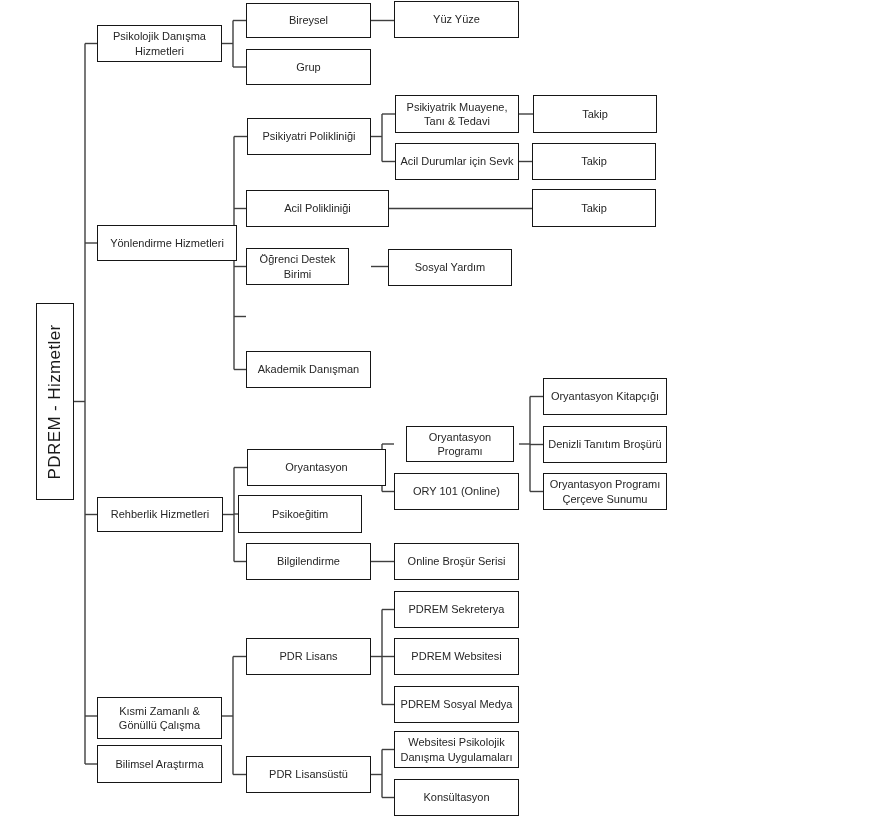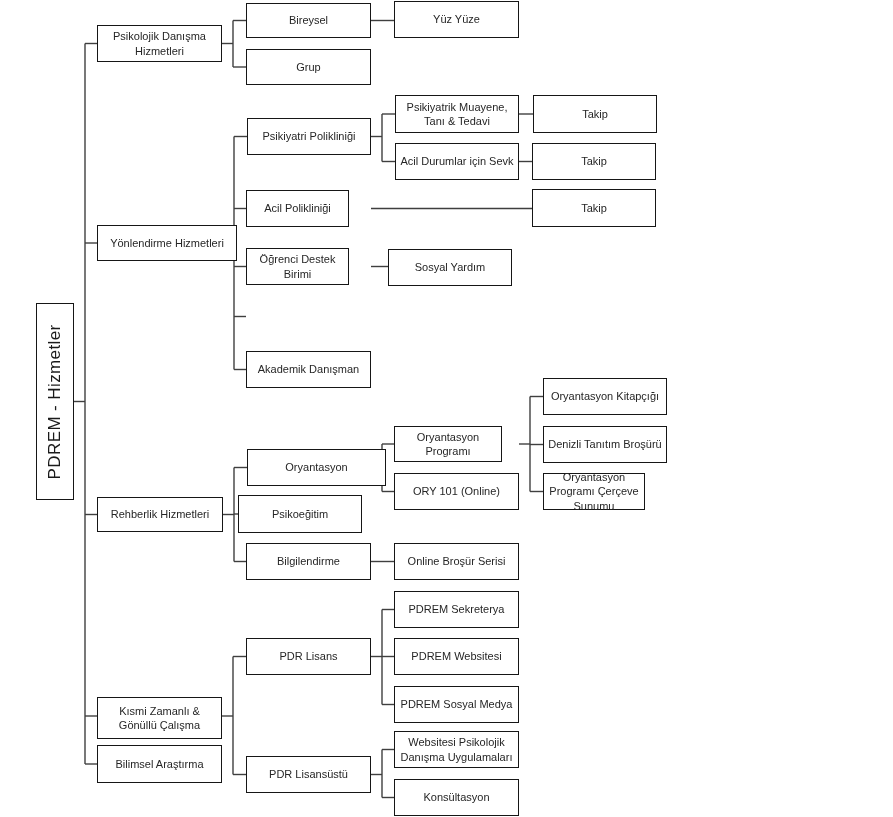--- a/index.html
+++ b/index.html
@@ -105,21 +105,21 @@
 
   <div class="node" style="left:246px;top:3px;width:125px;height:35px">
       <span>Bireysel</span>
     </div>
   <div class="node" style="left:246px;top:49px;width:125px;height:36px">
       <span>Grup</span>
     </div>
   <div class="node" style="left:247px;top:118px;width:124px;height:37px">
       <span>Psikiyatri Polikliniği</span>
     </div>
-  <div class="node" style="left:246px;top:190px;width:103px;height:37px">
+  <div class="node" style="left:246px;top:190px;width:143px;height:37px">
       <span>Acil Polikliniği</span>
     </div>
   <div class="node" style="left:246px;top:248px;width:103px;height:37px">
       <span>Öğrenci Destek Birimi</span>
     </div>
   <div class="node" style="left:246px;top:351px;width:125px;height:37px">
       <span>Akademik Danışman</span>
     </div>
   <div class="node" style="left:247px;top:449px;width:139px;height:37px">
       <span>Oryantasyon</span>
@@ -142,21 +142,21 @@
     </div>
   <div class="node" style="left:395px;top:95px;width:124px;height:38px">
       <span>Psikiyatrik Muayene, Tanı &amp; Tedavi</span>
     </div>
   <div class="node" style="left:395px;top:143px;width:124px;height:37px">
       <span>Acil Durumlar için Sevk</span>
     </div>
   <div class="node" style="left:388px;top:249px;width:124px;height:37px">
       <span>Sosyal Yardım</span>
     </div>
-  <div class="node" style="left:394px;top:426px;width:108px;height:36px">
+  <div class="node" style="left:406px;top:426px;width:108px;height:36px">
       <span>Oryantasyon Programı</span>
     </div>
   <div class="node" style="left:394px;top:473px;width:125px;height:37px">
       <span>ORY 101 (Online)</span>
     </div>
   <div class="node" style="left:394px;top:543px;width:125px;height:37px">
       <span>Online Broşür Serisi</span>
     </div>
   <div class="node" style="left:394px;top:591px;width:125px;height:37px">
       <span>PDREM Sekreterya</span>
@@ -182,16 +182,16 @@
     </div>
   <div class="node" style="left:532px;top:189px;width:124px;height:38px">
       <span>Takip</span>
     </div>
   <div class="node" style="left:543px;top:378px;width:124px;height:37px">
       <span>Oryantasyon Kitapçığı</span>
     </div>
   <div class="node" style="left:543px;top:426px;width:124px;height:37px">
       <span>Denizli Tanıtım Broşürü</span>
     </div>
-  <div class="node" style="left:543px;top:473px;width:102px;height:37px">
+  <div class="node" style="left:543px;top:473px;width:124px;height:37px">
       <span>Oryantasyon Programı Çerçeve Sunumu</span>
     </div>
 </div>
 
 </body></html>

